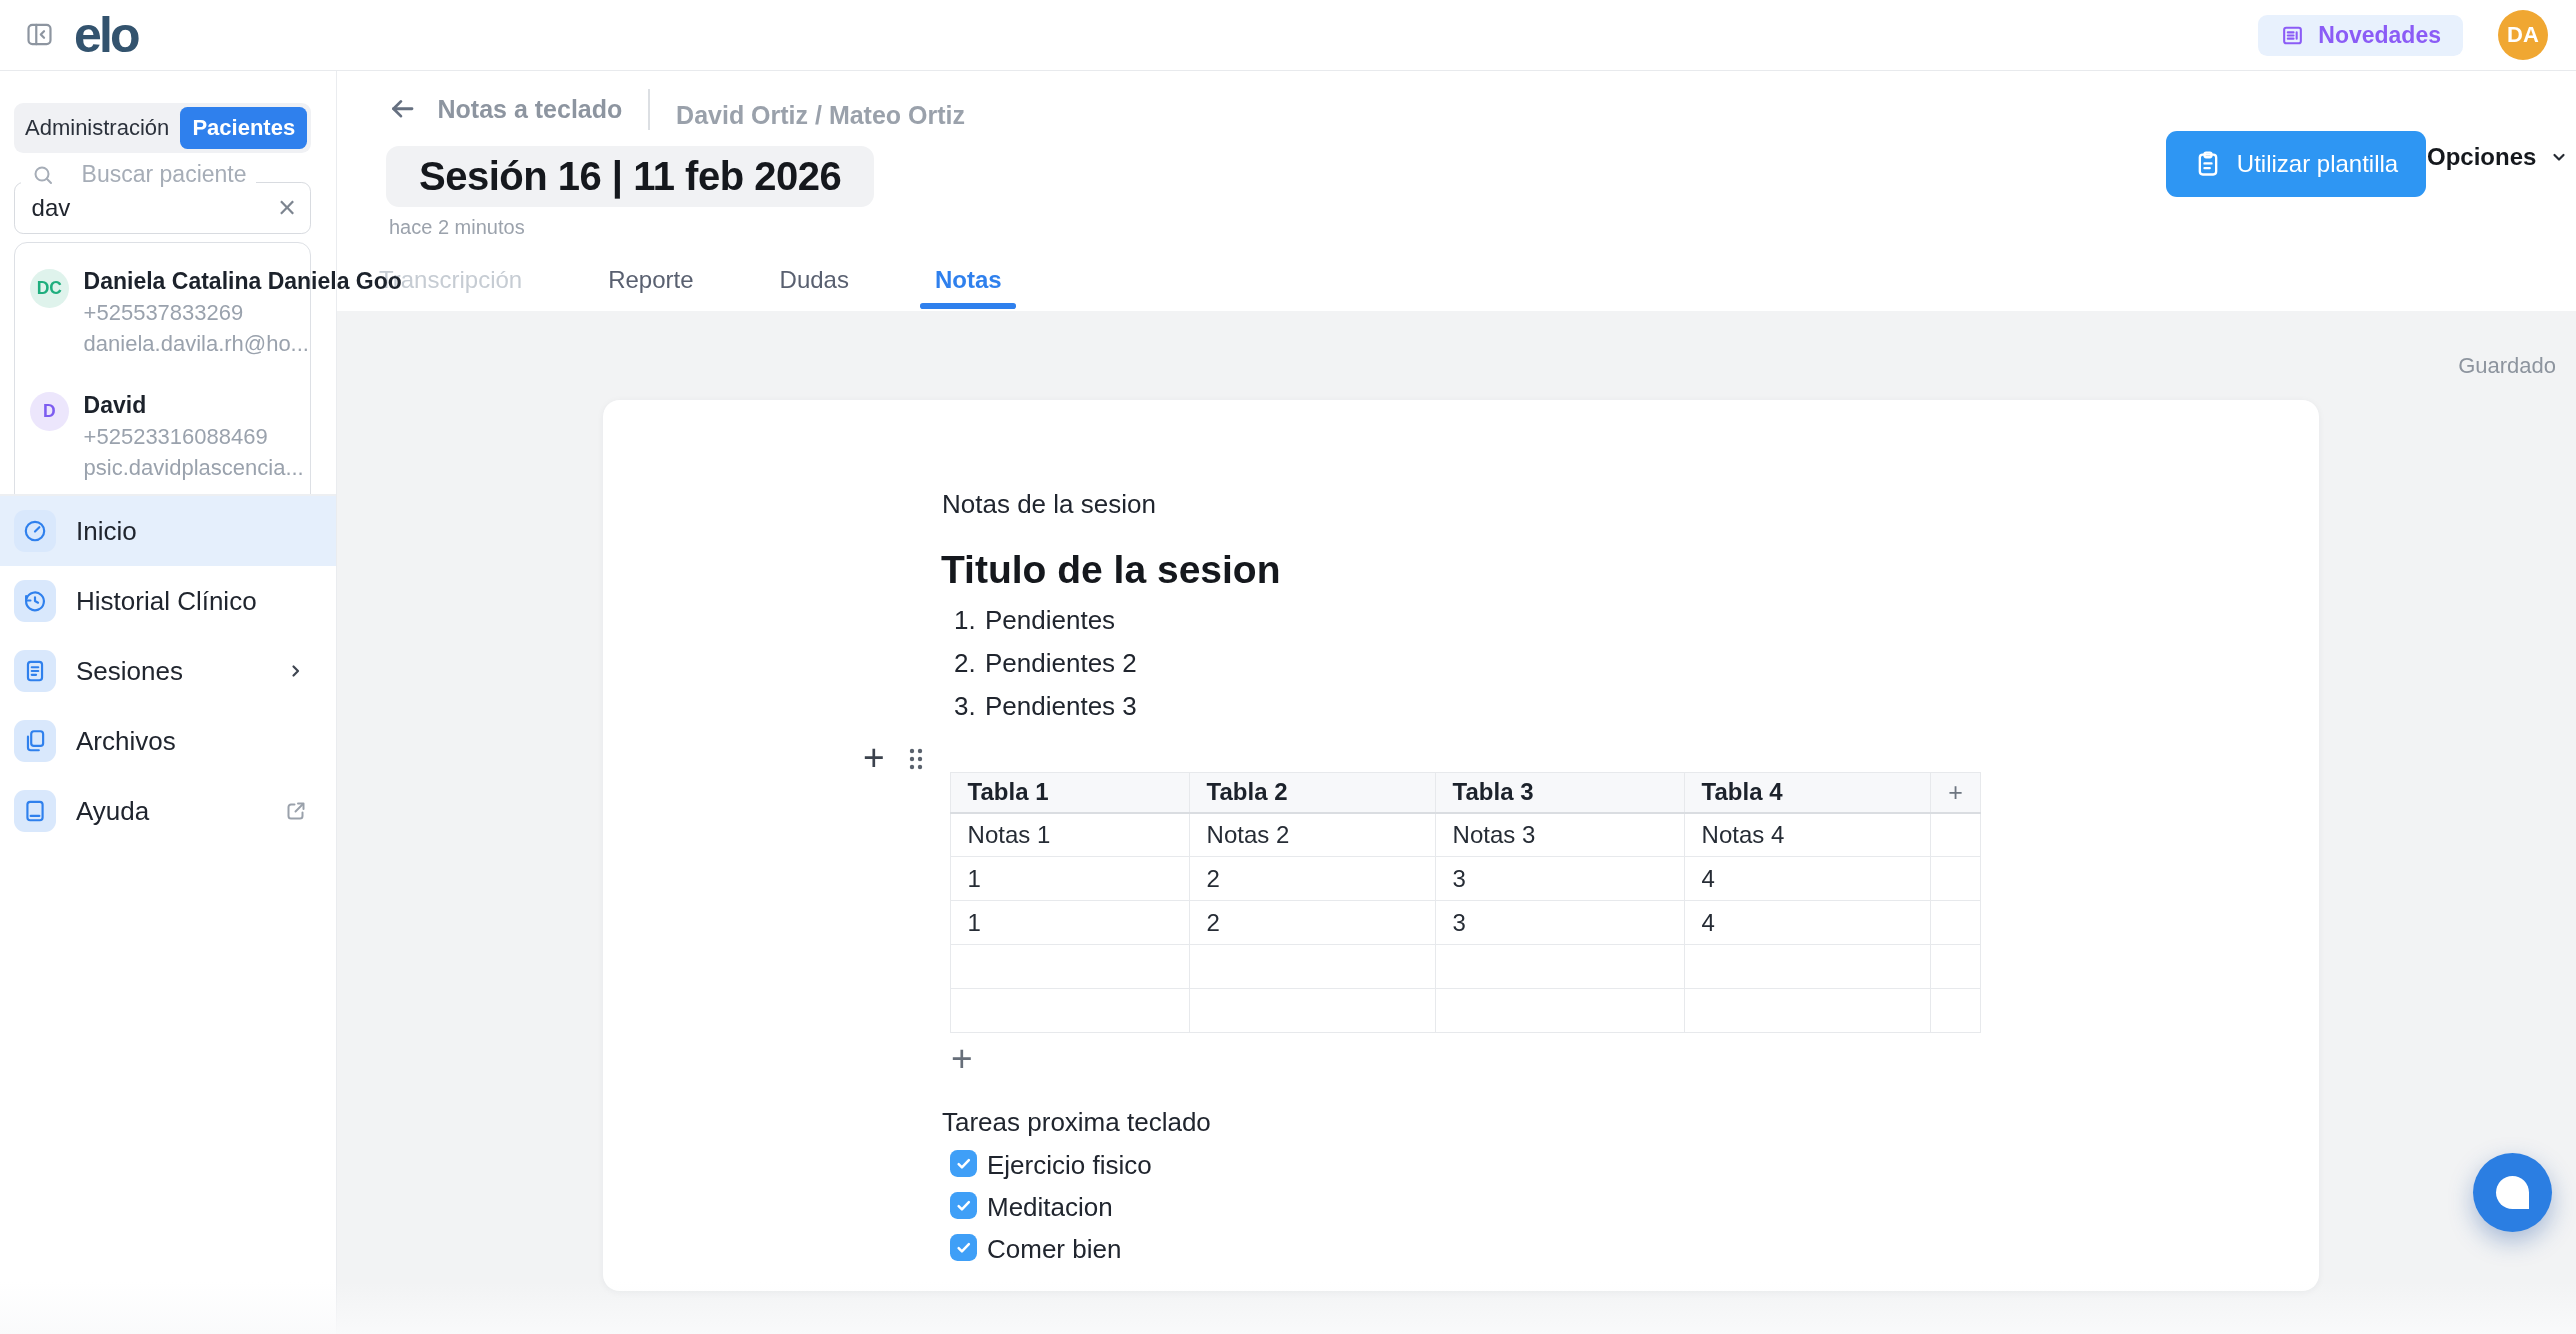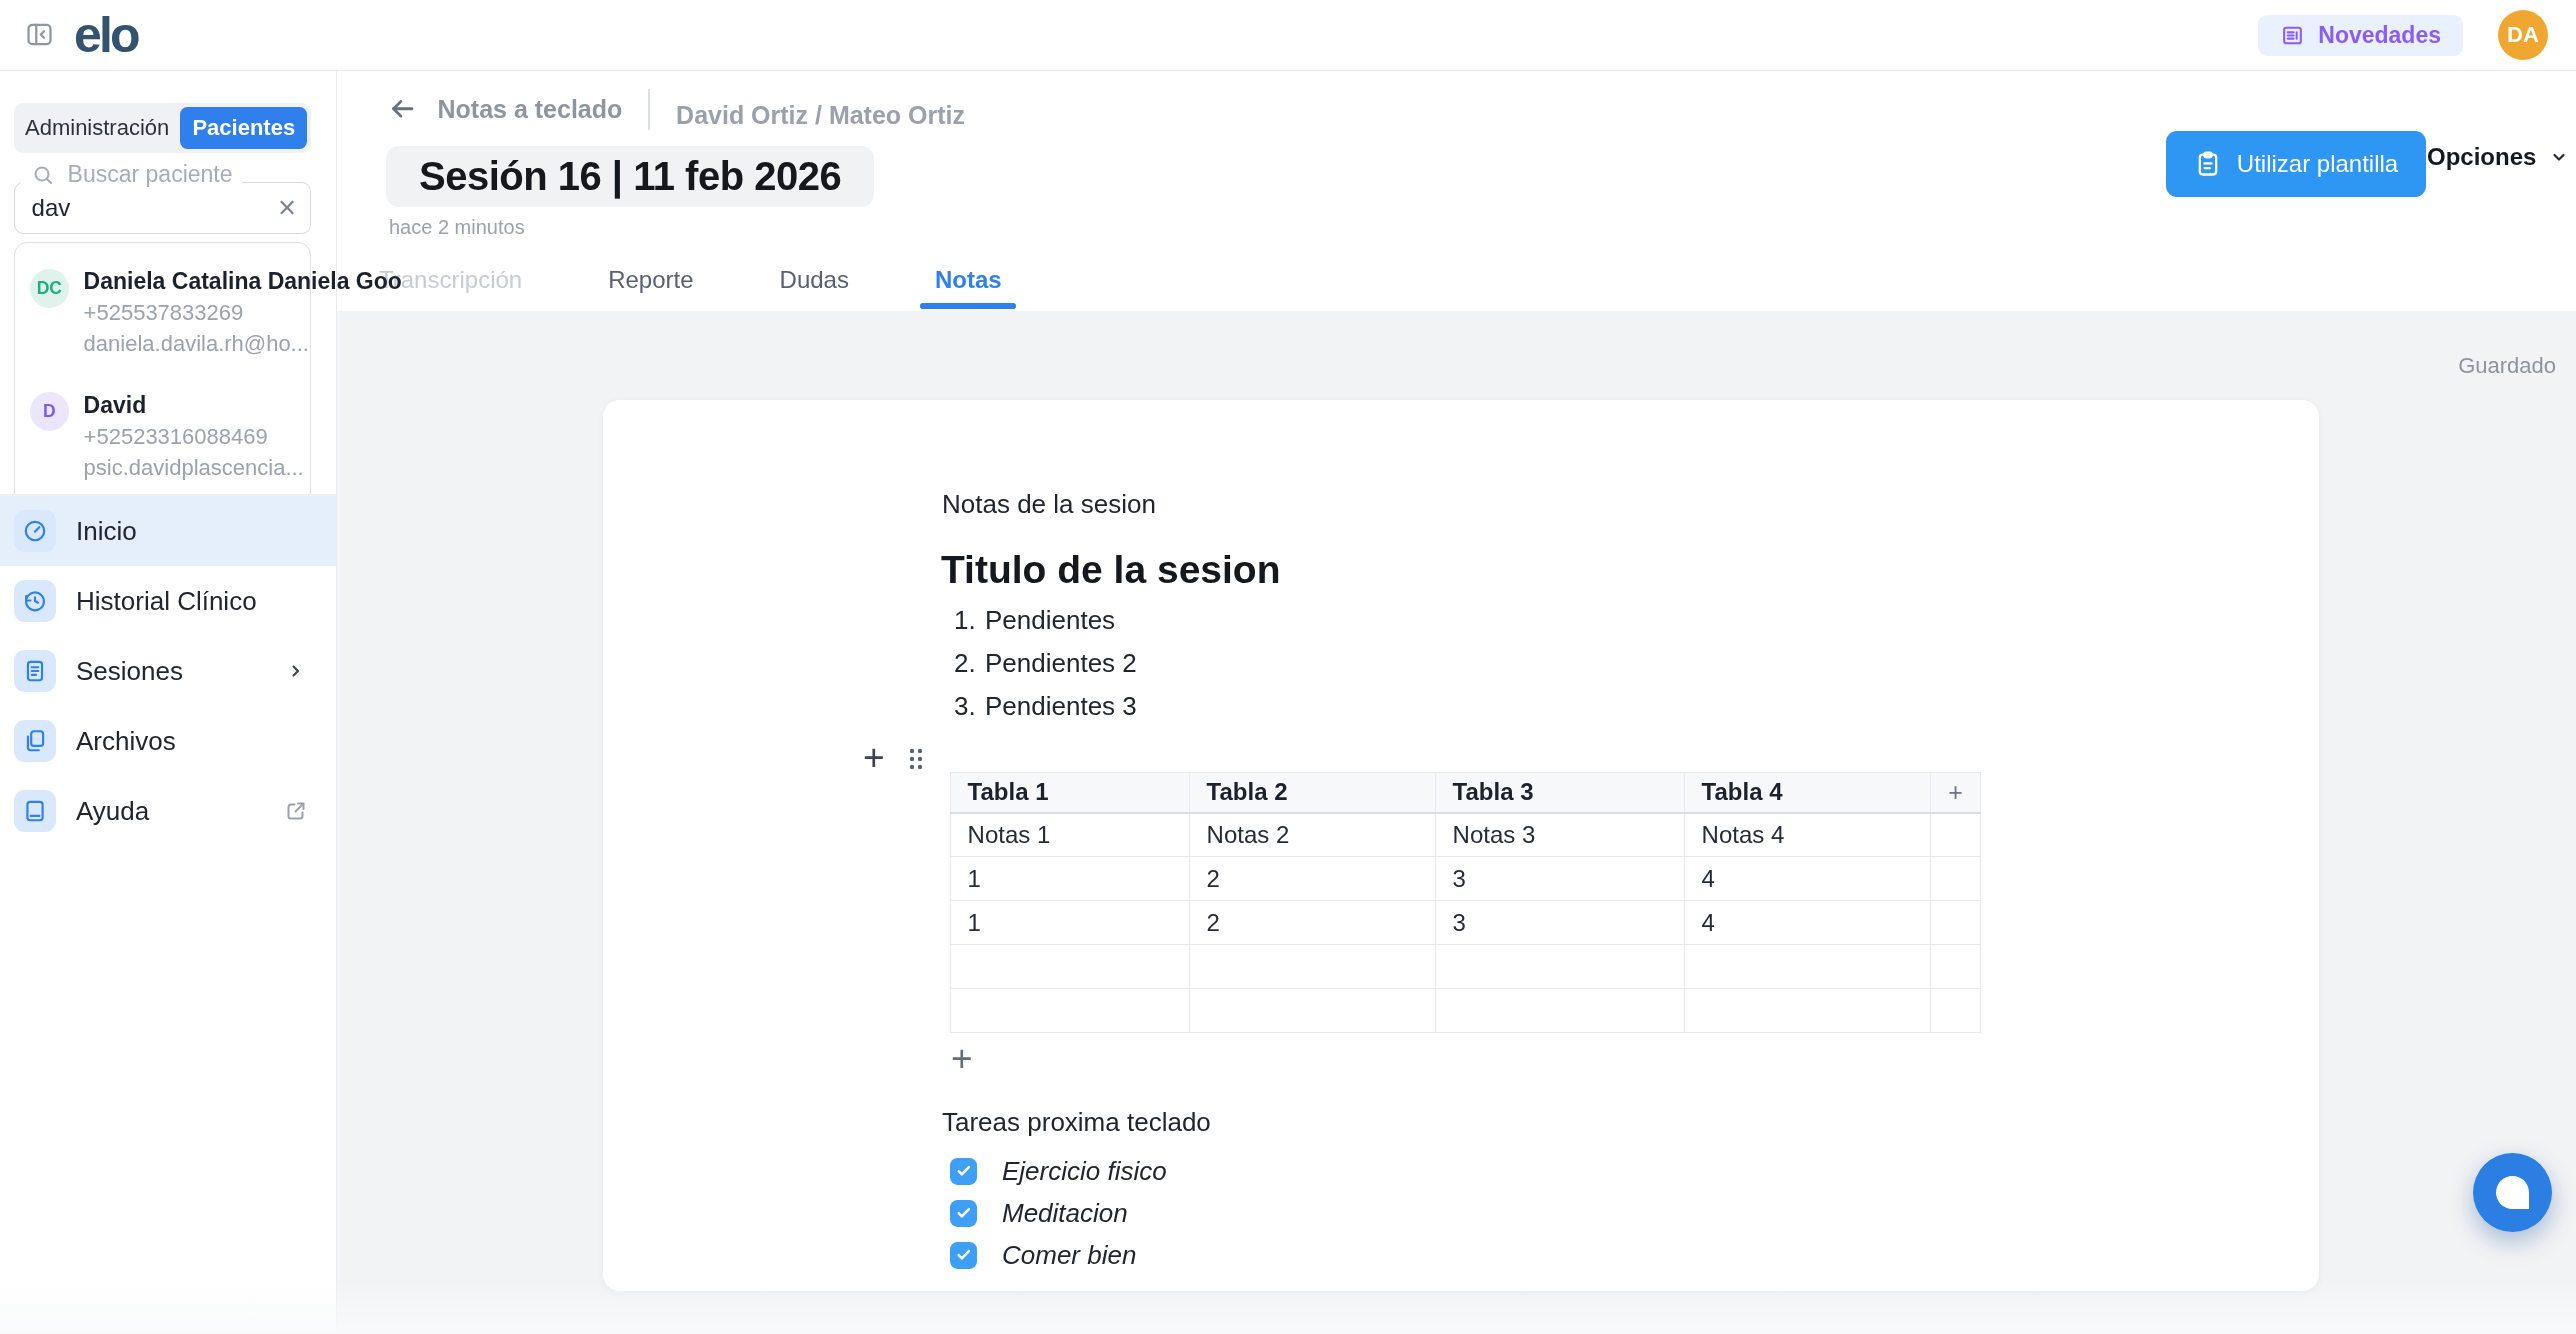--- a/index.html
+++ b/index.html
@@ -12,21 +12,21 @@
   .logo{position:absolute;left:74px;top:5.5px;font-size:50px;font-weight:900;letter-spacing:-2.8px;color:#33536e;}
   .novedades{position:absolute;right:113px;top:14.8px;height:41px;padding:0 22px;background:#e8f1fd;border-radius:9.2px;display:flex;align-items:center;gap:13px;color:#8b5cf6;font-size:23px;font-weight:700;cursor:pointer;}
   .avatar{position:absolute;right:28px;top:10px;width:50px;height:50px;border-radius:50%;background:#f0a732;color:#fff;font-size:22px;font-weight:700;display:flex;align-items:center;justify-content:center;cursor:pointer;}
 
   
   .sidebar{position:absolute;left:0;top:70px;width:336px;bottom:0;background:#fff;border-right:1.8px solid #eaecef;z-index:5;}
   .seg{position:absolute;left:14px;top:33px;width:297px;height:50px;background:#f0f1f4;border-radius:9.2px;display:flex;align-items:center;}
   .seg-admin{flex:1;text-align:center;font-size:22px;color:#2b313b;cursor:pointer;}
   .seg-pac{width:127px;height:42px;margin-right:3.7px;background:#2f80ed;border-radius:7.4px;color:#fff;font-size:22px;font-weight:600;display:flex;align-items:center;justify-content:center;cursor:pointer;}
   .search{position:absolute;left:14px;top:112px;width:297px;}
-  .search-label{position:absolute;left:7.4px;top:-21px;background:#fff;padding:0 9.2px;display:flex;align-items:center;gap:13px;color:#a6adb7;font-size:23px;z-index:2;}
+  .search-label{position:absolute;left:7.4px;top:-21px;background:#fff;padding:0 9.2px;display:flex;align-items:center;gap:27px;color:#a6adb7;font-size:23px;z-index:2;}
   .search-input{width:100%;height:52px;border:1.8px solid #d8dbe0;border-radius:9.2px;font-size:24px;color:#20252e;padding:0 55px 0 16.6px;box-sizing:border-box;font-family:inherit;outline:none;background:#fff;}
   .search-clear{position:absolute;right:14.8px;top:7.4px;font-size:31px;color:#7d8590;cursor:pointer;line-height:37px;}
   .pcard{position:absolute;left:14px;top:172px;width:297px;box-sizing:border-box;border:1.8px solid #dde0e5;border-radius:13px;padding:18.5px 0 22px;}
   .pitem{display:flex;gap:14.8px;padding:3.7px 14.8px;cursor:pointer;}
   .pitem + .pitem{margin-top:22px;}
   .pavatar{width:39px;height:39px;border-radius:50%;display:flex;align-items:center;justify-content:center;font-size:17.5px;font-weight:700;flex:none;margin-top:3.7px;}
   .ptext{min-width:0;}
   .pname{font-size:23px;font-weight:700;color:#1c222b;line-height:32px;white-space:nowrap;}
   .pline{font-size:22px;color:#9aa2ad;line-height:31px;white-space:nowrap;}
   .sdivider{position:absolute;left:0;top:424px;width:100%;height:1.8px;background:#edeff2;}
@@ -69,21 +69,21 @@
   .blk-drag{position:absolute;left:301px;top:345px;color:#5a626d;cursor:grab;}
 
   .ntable{position:absolute;left:347px;top:372px;width:1031px;border-collapse:collapse;table-layout:fixed;}
   .ntable th,.ntable td{border:1.8px solid #e7e9ec;box-sizing:border-box;overflow:hidden;white-space:nowrap;}
   .ntable th{height:40px;background:#f7f8fa;font-size:24px;font-weight:700;text-align:left;padding:0 16.6px;color:#1c222b;border-bottom:2.8px solid #dadde1;cursor:text;}
   .ntable td{height:44px;font-size:24px;color:#262c35;padding:0 16.6px;background:#fff;cursor:text;}
   .ntable th.addcol{text-align:center;padding:0;color:#6d7580;font-size:25px;font-weight:400;cursor:pointer;}
   .addrow{position:absolute;left:348px;top:638px;font-size:37px;line-height:41px;color:#666e79;cursor:pointer;}
   .tasksh{position:absolute;left:339px;top:707px;font-size:26px;line-height:31px;color:#20252e;cursor:text;}
   .tasks{position:absolute;left:347px;top:750px;}
-  .task{display:flex;align-items:center;gap:25px;height:42px;font-style:italic;}
+  .task{display:flex;align-items:flex-start;gap:10px;height:42px;}
   .cbx{width:27px;height:27px;border-radius:7.4px;background:#e2e5e9;display:flex;align-items:center;justify-content:center;cursor:pointer;flex:none;}
   .cbx .ck{display:none;}
   .cbx.on{background:#3f9ff7;}
   .cbx.on .ck{display:block;}
   .task-label{font-size:26px;color:#20252e;cursor:text;}
 
   .chat{position:absolute;right:24px;top:1153px;width:79px;height:79px;border-radius:50%;background:#2b7ee2;display:flex;align-items:center;justify-content:center;box-shadow:0 9.2px 24px rgba(30,80,160,0.35);z-index:60;cursor:pointer;}
   .chat-inner{width:33px;height:33px;background:#fff;border-radius:50% 50% 0 50%;}
 
   .fade{position:absolute;left:0;bottom:0;width:100%;height:52px;background:linear-gradient(to bottom, rgba(249,250,251,0), rgba(249,250,251,0.95));z-index:55;pointer-events:none;}

